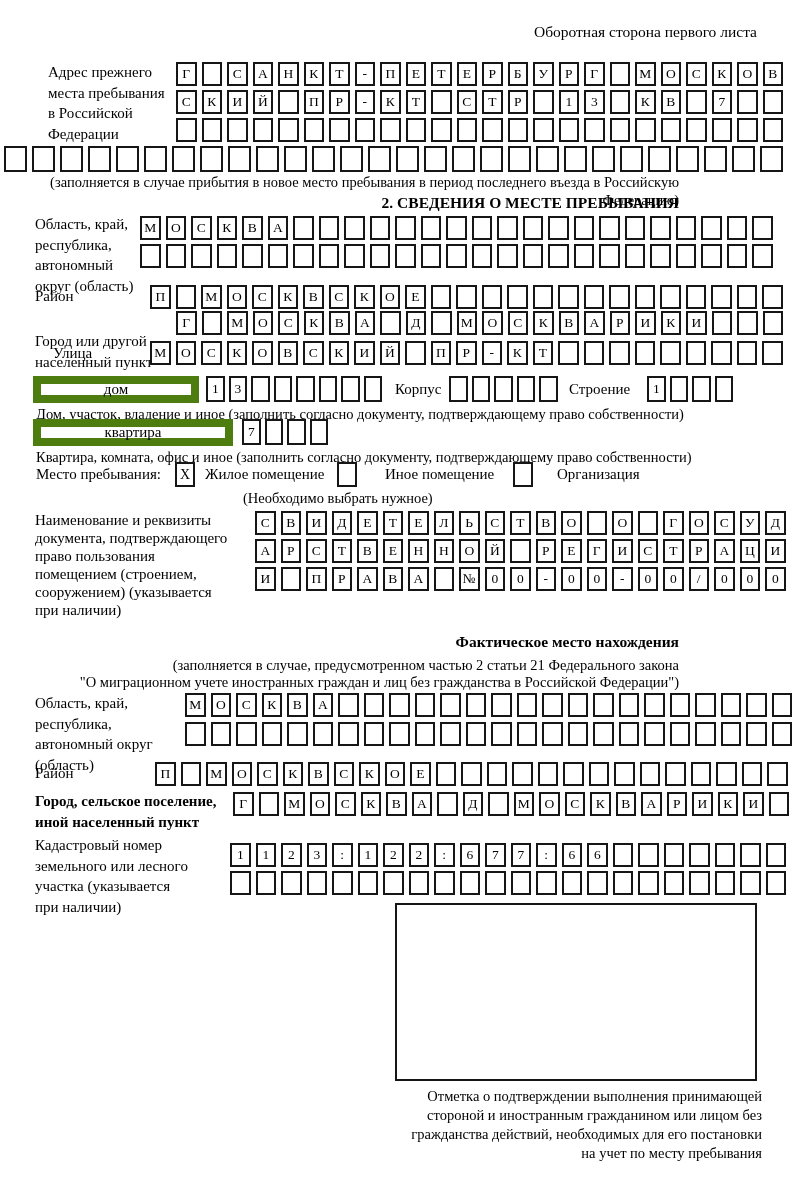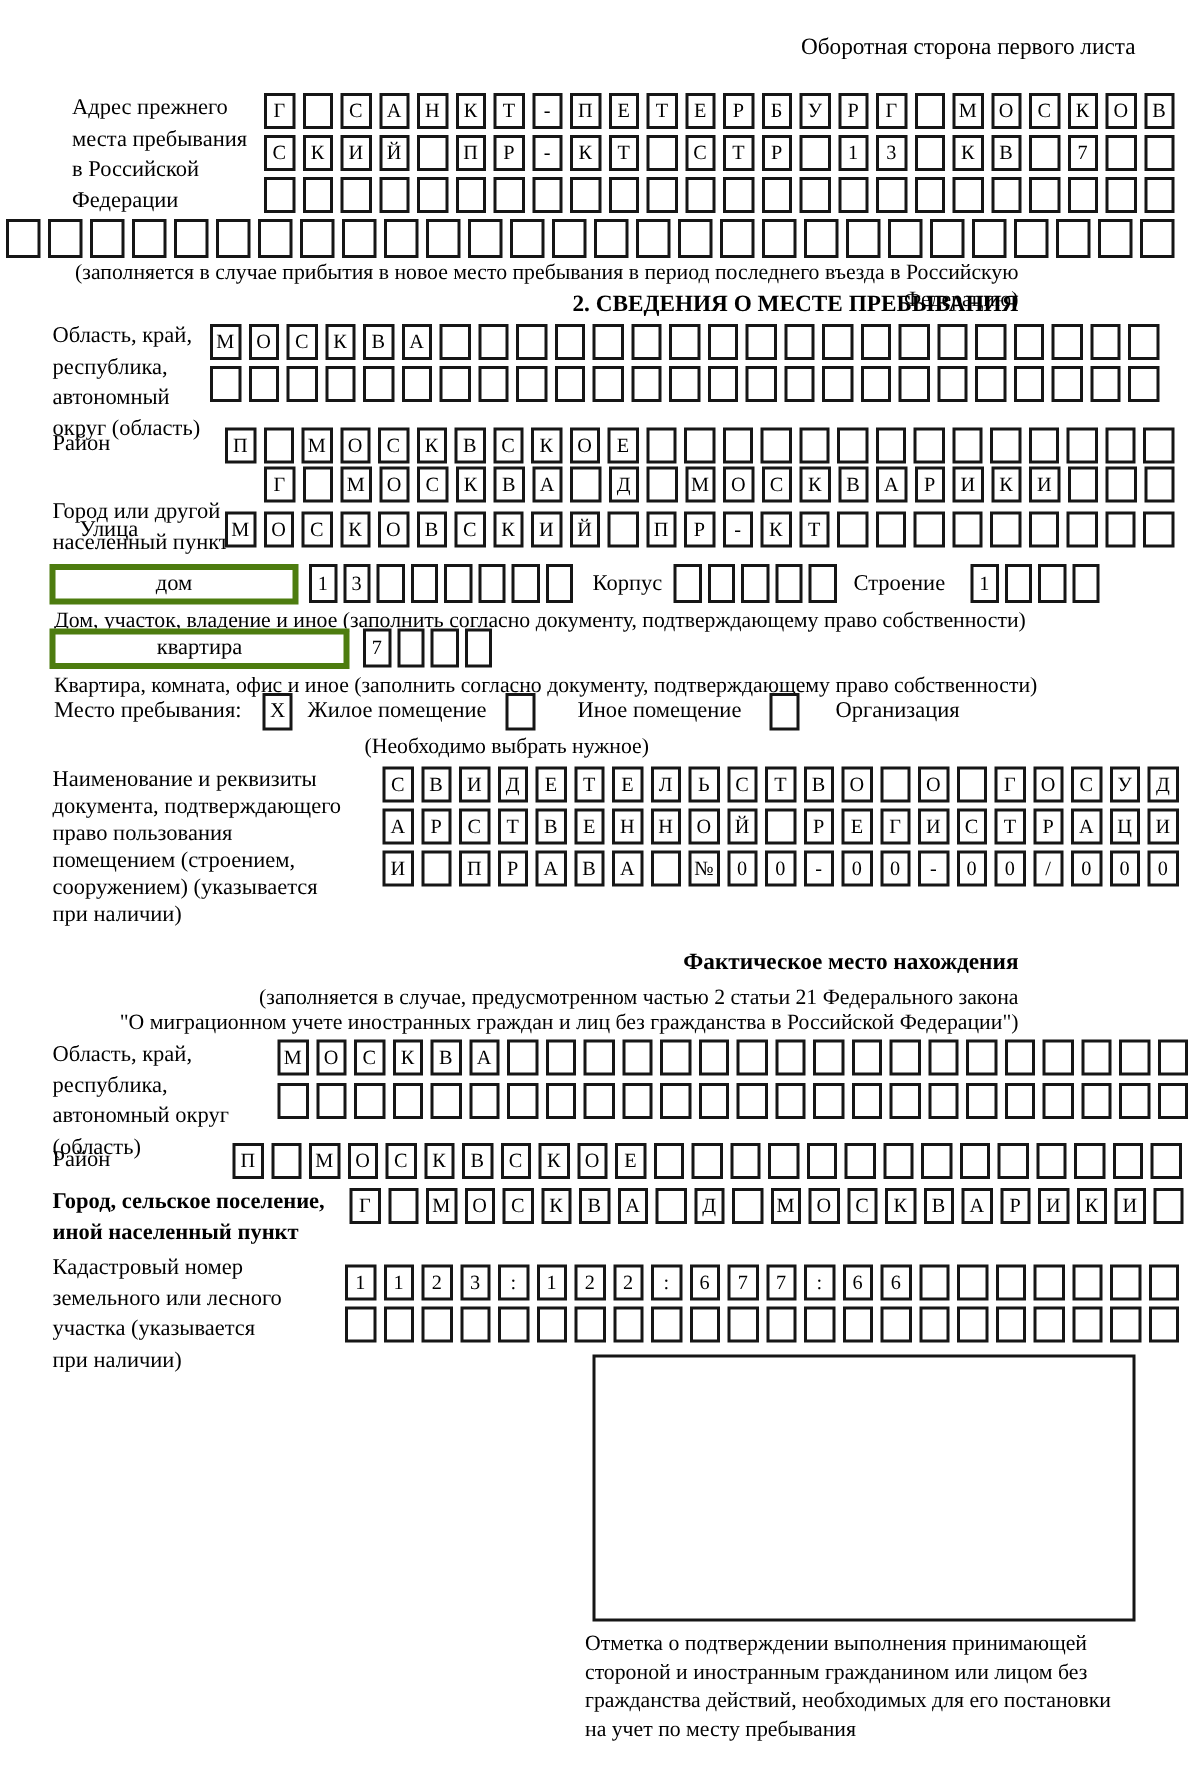--- a/index.html
+++ b/index.html
@@ -21,21 +21,21 @@
   }
   .cells-lg{gap:5px;}
   .cells-lg .cell{width:23px;height:26px;}
   .cells-sm{gap:4px;}
   .cells-sm .cell{width:18.5px;height:26px;}
   .checkbox{
     box-sizing:border-box;width:20px;height:25px;border:2px solid #161616;
     display:flex;align-items:center;justify-content:center;font-size:14px;background:#fff;
   }
   .bigbox{
-    box-sizing:border-box;height:27px;border:4px solid #4d7c0f;background:#fff;
+    box-sizing:border-box;height:27px;border:8px solid #4d7c0f;background:#fff;
     display:flex;align-items:center;justify-content:center;font-size:15px;
   }
   .stampbox{box-sizing:border-box;border:2px solid #161616;background:#fff;}
   .prelines{white-space:pre-line;}
 </style>
 </head>
 <body>
 
 <div class="sheet">
 
@@ -589,18 +589,18 @@
       <span class="cell"></span>
       <span class="cell"></span>
       <span class="cell"></span>
       <span class="cell"></span>
       <span class="cell"></span>
       <span class="cell"></span>
       <span class="cell"></span>
     </div>
 
   <div class="abs stampbox" style="left:395px;top:903px;width:362px;height:178px;"></div>
-  <div class="abs caption prelines" style="left:390px;top:1087px;width:372px;text-align:left;line-height:1.32;">Отметка о подтверждении выполнения принимающей
+  <div class="abs caption prelines" style="left:390px;top:1087px;width:372px;text-align:right;line-height:1.32;">Отметка о подтверждении выполнения принимающей
 стороной и иностранным гражданином или лицом без
 гражданства действий, необходимых для его постановки
 на учет по месту пребывания</div>
 
 </div>
 
 </body></html>

